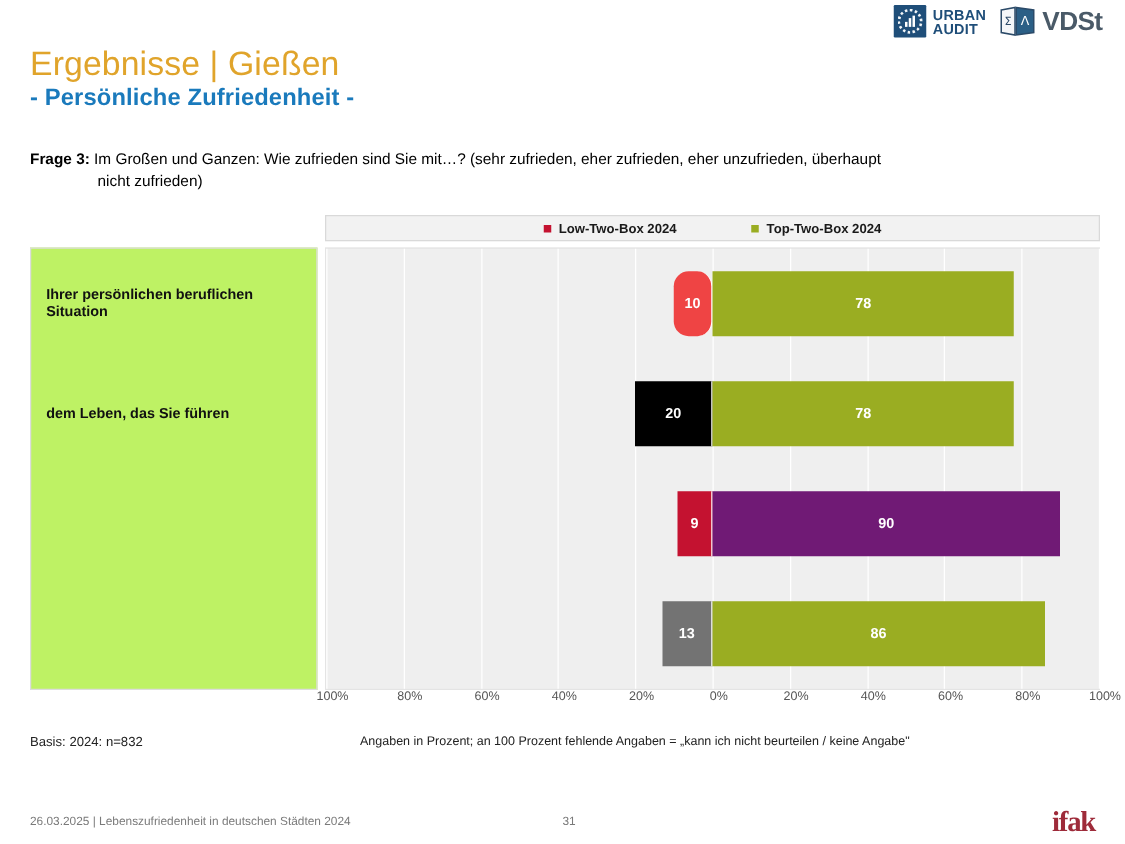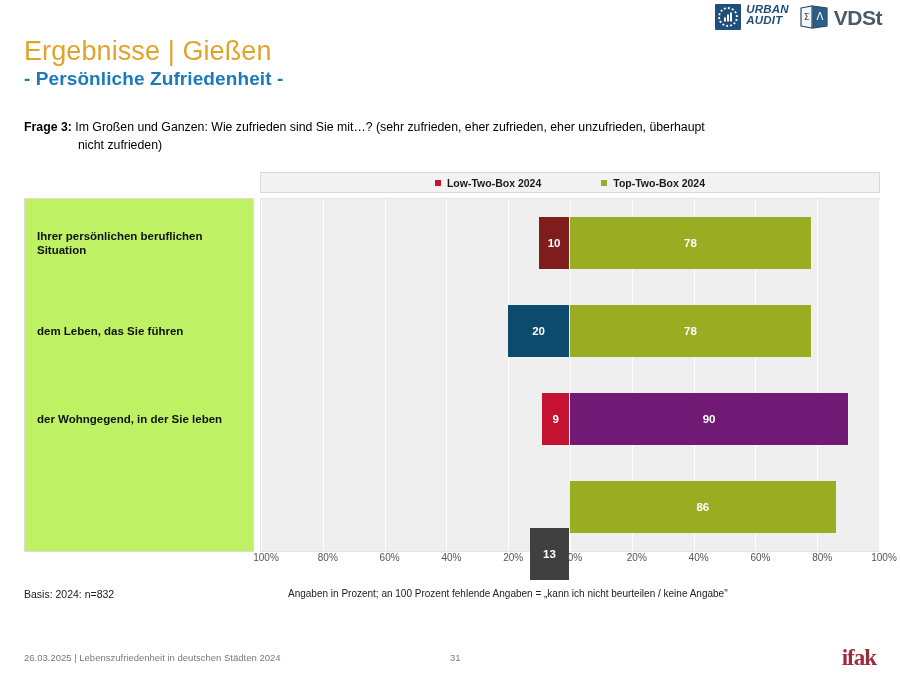--- a/index.html
+++ b/index.html
@@ -7,21 +7,21 @@
     width:900px;height:675px;
     background:#ffffff;
     font-family:"Liberation Sans", sans-serif;
     color:#000;
     overflow:hidden;
     position:relative;
   }
 
   
   .logos{position:absolute;top:4px;right:18px;display:flex;align-items:center;gap:10px;}
-  .ua-logo{display:flex;align-items:flex-start;gap:5px;font-style:italic;}
+  .ua-logo{display:flex;align-items:flex-end;gap:5px;}
   .ua-mark{width:26px;height:26px;background:#1f4e79;position:relative;border-radius:1px;}
   .ua-mark .stars{position:absolute;inset:3px;border:2.5px dotted #ffffff;border-radius:50%;opacity:.95;}
   .ua-mark .bars{position:absolute;left:50%;top:50%;transform:translate(-50%,-50%);display:flex;align-items:flex-end;gap:1px;height:9px;}
   .ua-mark .bars i{display:block;width:2px;background:#fff;}
   .ua-text{font-size:11.5px;font-weight:bold;line-height:11px;color:#1f4e79;letter-spacing:.2px;}
   .vdst-logo{display:flex;align-items:center;gap:5px;}
   .vd-mark{width:30px;height:26px;position:relative;}
   .vd-text{font-size:21px;font-weight:bold;color:#4a5a68;letter-spacing:-.5px;line-height:21px;}
 
   
@@ -118,50 +118,47 @@
   </div>
 
   <div class="plot-wrap">
     <div class="labels-col">
       <div class="label-cell">
           <span>Ihrer persönlichen beruflichen Situation</span>
         </div>
       <div class="label-cell">
           <span>dem Leben, das Sie führen</span>
         </div>
-      <div class="label-cell">
-          <span>der Wohngegend, in der Sie leben</span>
-        </div>
     </div>
     <div class="plot" id="plot">
         <div class="grid-v" style="left: 0%;"></div>
         <div class="grid-v" style="left: 10%;"></div>
         <div class="grid-v" style="left: 20%;"></div>
         <div class="grid-v" style="left: 30%;"></div>
         <div class="grid-v" style="left: 40%;"></div>
         <div class="grid-v" style="left: 50%;"></div>
         <div class="grid-v" style="left: 60%;"></div>
         <div class="grid-v" style="left: 70%;"></div>
         <div class="grid-v" style="left: 80%;"></div>
         <div class="grid-v" style="left: 90%;"></div>
         <div class="grid-v" style="left: 100%;"></div>
         <div class="bar-row" style="top: 0px;">
-          <div class="bar low" style="background: #7f1d1d; left: 45%; width: 5%;">10</div>
+          <div class="bar low" style="background: #ef4444; left: 45%; width: 5%; border-radius: 12px;">10</div>
           <div class="bar top" style="background: rgb(154, 173, 34); left: 50%; width: 39%;">78</div>
         </div>
         <div class="bar-row" style="top: 88px;">
-          <div class="bar low" style="background: #0c4a6e; left: 40%; width: 10%;">20</div>
+          <div class="bar low" style="background: #000000; left: 40%; width: 10%;">20</div>
           <div class="bar top" style="background: rgb(154, 173, 34); left: 50%; width: 39%;">78</div>
         </div>
         <div class="bar-row" style="top: 176px;">
           <div class="bar low" style="background: rgb(196, 18, 48); left: 45.5%; width: 4.5%;">9</div>
           <div class="bar top" style="background: #701a75; left: 50%; width: 45%;">90</div>
         </div>
         <div class="bar-row" style="top: 264px;">
-          <div class="bar low" style="background: #404040; left: 43.5%; width: 6.5%; margin-top: 47px;">13</div>
+          <div class="bar low" style="background: #737373; left: 43.5%; width: 6.5%;">13</div>
           <div class="bar top" style="background: rgb(154, 173, 34); left: 50%; width: 43%;">86</div>
         </div>
       </div>
   </div>
 
   <div class="axis" id="axis">
       <span style="left: 6px;">100%</span>
       <span style="left: 67.8px;">80%</span>
       <span style="left: 129.6px;">60%</span>
       <span style="left: 191.4px;">40%</span>

